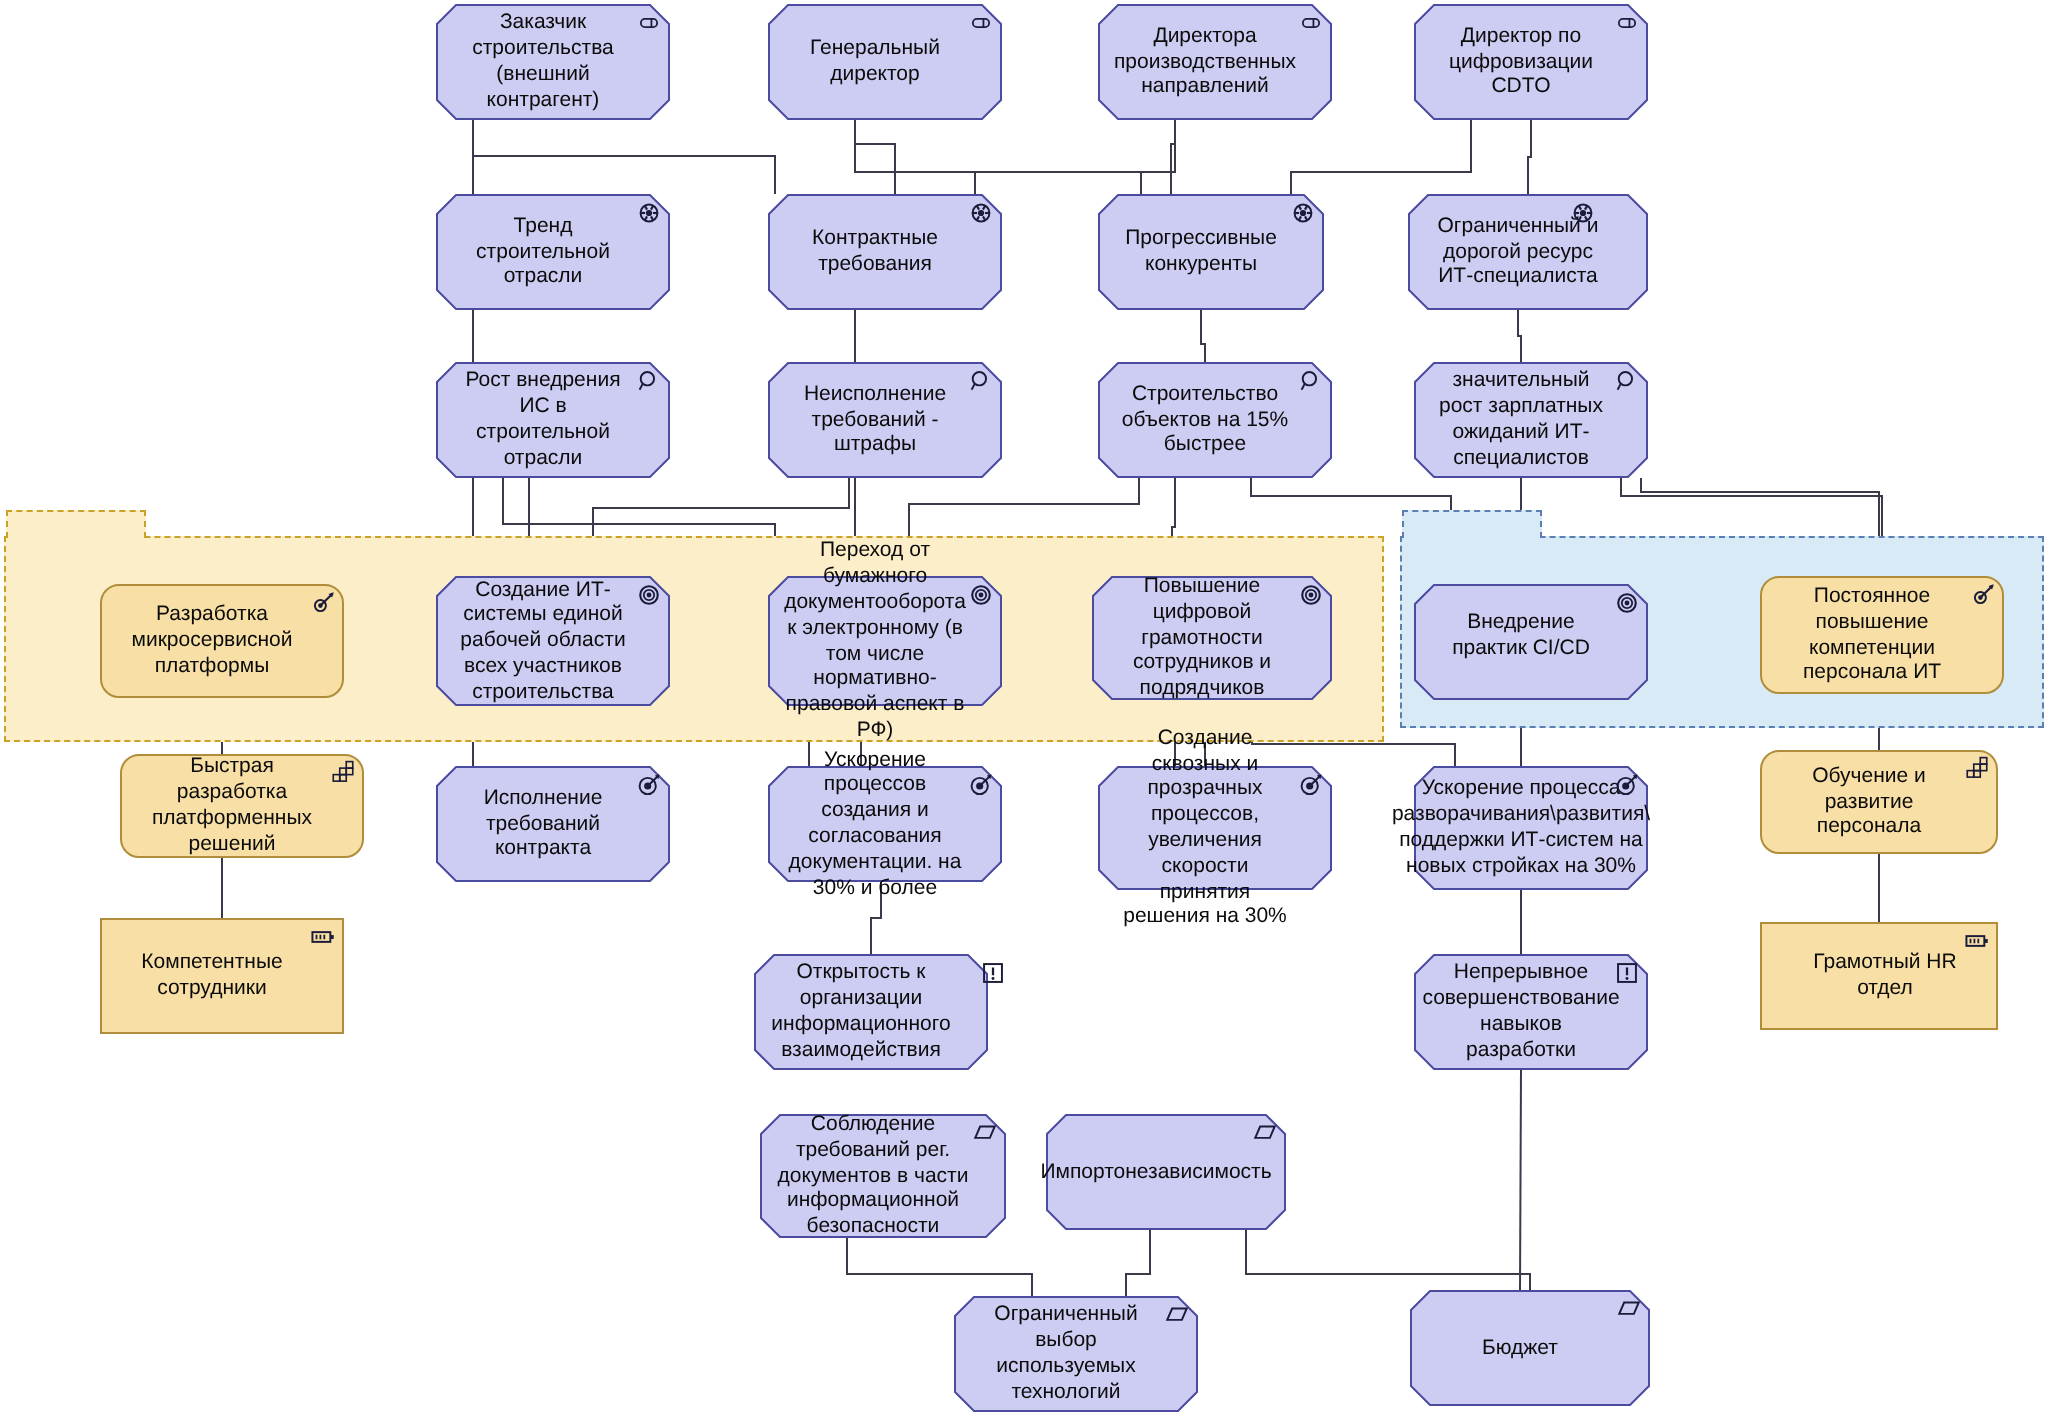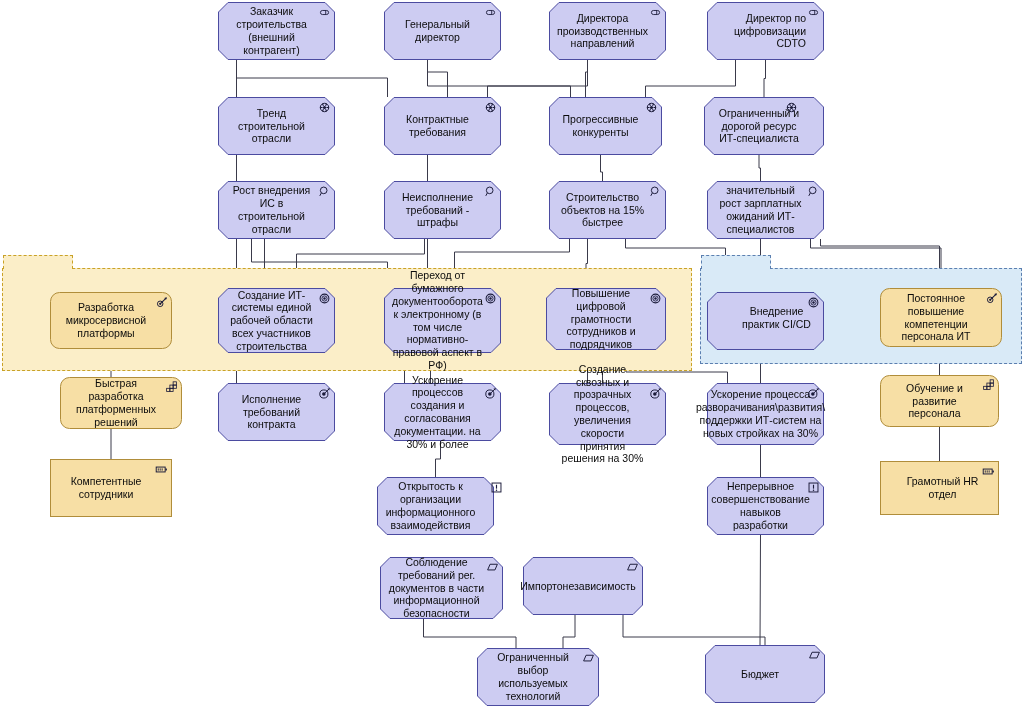--- a/index.html
+++ b/index.html
@@ -110,21 +110,21 @@
         </div>
         <div style="position: absolute; right: 4px; top: 3px;"><svg width="13" height="13" viewBox="0 0 16 16">
             <rect x="3" y="5.5" width="10" height="5" rx="2.5" fill="none" stroke="#1b1b3a" stroke-width="1.1"></rect>
             <line x1="9.5" y1="5.5" x2="9.5" y2="10.5" stroke="#1b1b3a" stroke-width="1.1"></line>
           </svg></div>
       </div>
       <div style="position: absolute; left: 707px; top: 2px; width: 117px; height: 58px;">
         <svg class="shape" width="117" height="58">
           <path d="M10 .5 L107 .5 L116.5 10 L116.5 48 L107 57.5 L10 57.5 L.5 48 L.5 10 Z" fill="#cdccf2" stroke="#4b4ba0" stroke-width="1"></path>
         </svg>
-        <div class="nodetext" style="left: 0px; top: 0px; width: 117px; height: 58px; text-align: right;">
+        <div class="nodetext" style="left: 0px; top: 0px; width: 117px; height: 58px;">
           <span>Директор по цифровизации CDTO</span>
         </div>
         <div style="position: absolute; right: 4px; top: 3px;"><svg width="13" height="13" viewBox="0 0 16 16">
             <rect x="3" y="5.5" width="10" height="5" rx="2.5" fill="none" stroke="#1b1b3a" stroke-width="1.1"></rect>
             <line x1="9.5" y1="5.5" x2="9.5" y2="10.5" stroke="#1b1b3a" stroke-width="1.1"></line>
           </svg></div>
       </div>
       <div style="position: absolute; left: 218px; top: 97px; width: 117px; height: 58px;">
         <svg class="shape" width="117" height="58">
           <path d="M10 .5 L107 .5 L116.5 10 L116.5 48 L107 57.5 L10 57.5 L.5 48 L.5 10 Z" fill="#cdccf2" stroke="#4b4ba0" stroke-width="1"></path>
@@ -295,21 +295,21 @@
         <div style="position: absolute; right: 4px; top: 3px;"><svg width="13" height="13" viewBox="0 0 16 16">
             <circle cx="8" cy="8" r="5.4" fill="none" stroke="#1b1b3a" stroke-width="1.3"></circle>
             <circle cx="8" cy="8" r="3.2" fill="none" stroke="#1b1b3a" stroke-width="1.1"></circle>
             <circle cx="8" cy="8" r="1.5" fill="#1b1b3a"></circle>
           </svg></div>
       </div>
       <div style="position: absolute; left: 707px; top: 292px; width: 117px; height: 58px;">
         <svg class="shape" width="117" height="58">
           <path d="M10 .5 L107 .5 L116.5 10 L116.5 48 L107 57.5 L10 57.5 L.5 48 L.5 10 Z" fill="#cdccf2" stroke="#4b4ba0" stroke-width="1"></path>
         </svg>
-        <div class="nodetext" style="left: 0px; top: 0px; width: 117px; height: 52px; margin-left: 16px;">
+        <div class="nodetext" style="left: 0px; top: 0px; width: 117px; height: 52px;">
           <span>Внедрение практик CI/CD</span>
         </div>
         <div style="position: absolute; right: 4px; top: 3px;"><svg width="13" height="13" viewBox="0 0 16 16">
             <circle cx="8" cy="8" r="5.4" fill="none" stroke="#1b1b3a" stroke-width="1.3"></circle>
             <circle cx="8" cy="8" r="3.2" fill="none" stroke="#1b1b3a" stroke-width="1.1"></circle>
             <circle cx="8" cy="8" r="1.5" fill="#1b1b3a"></circle>
           </svg></div>
       </div>
       <div style="position: absolute; left: 880px; top: 288px; width: 122px; height: 59px;">
         <svg class="shape" width="122" height="59">

